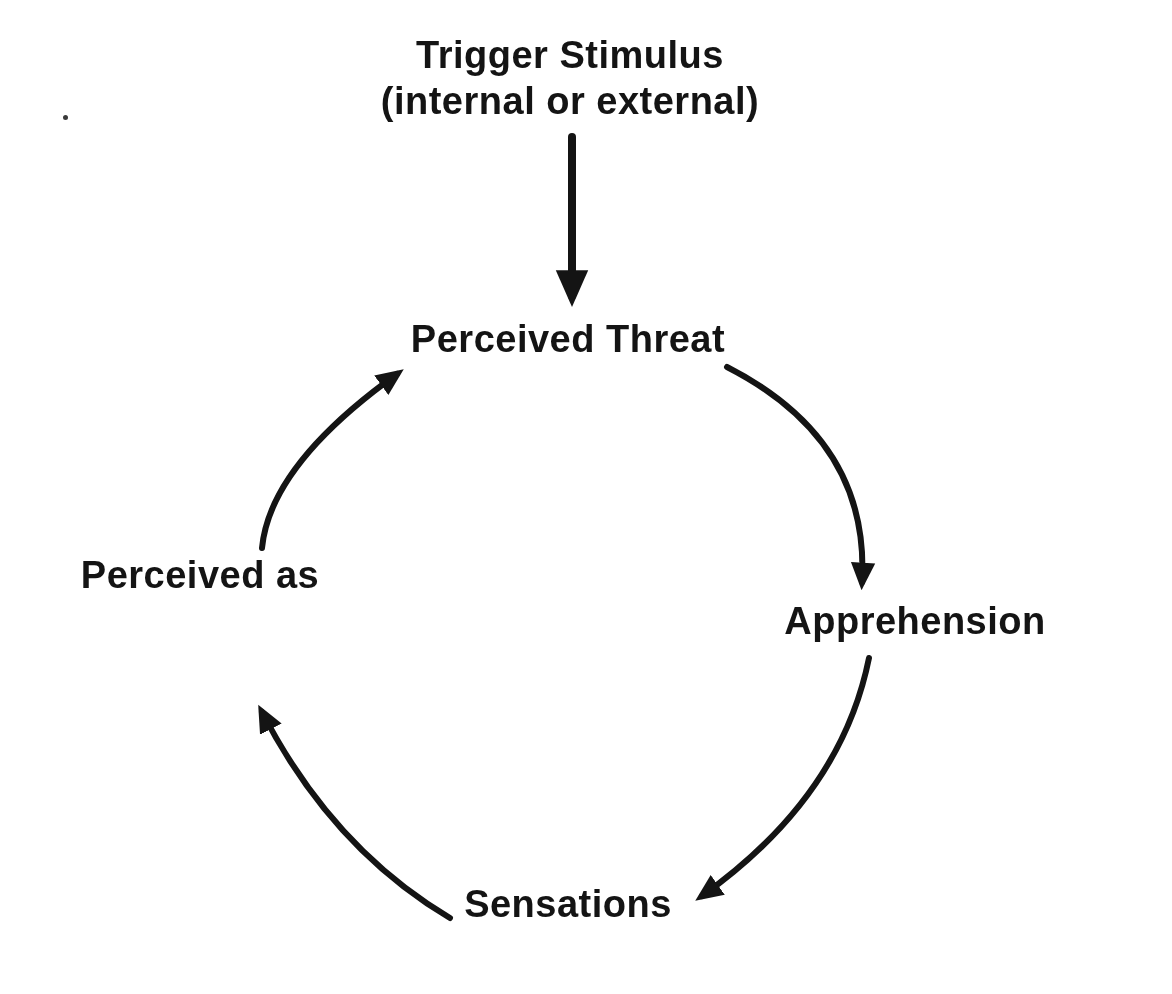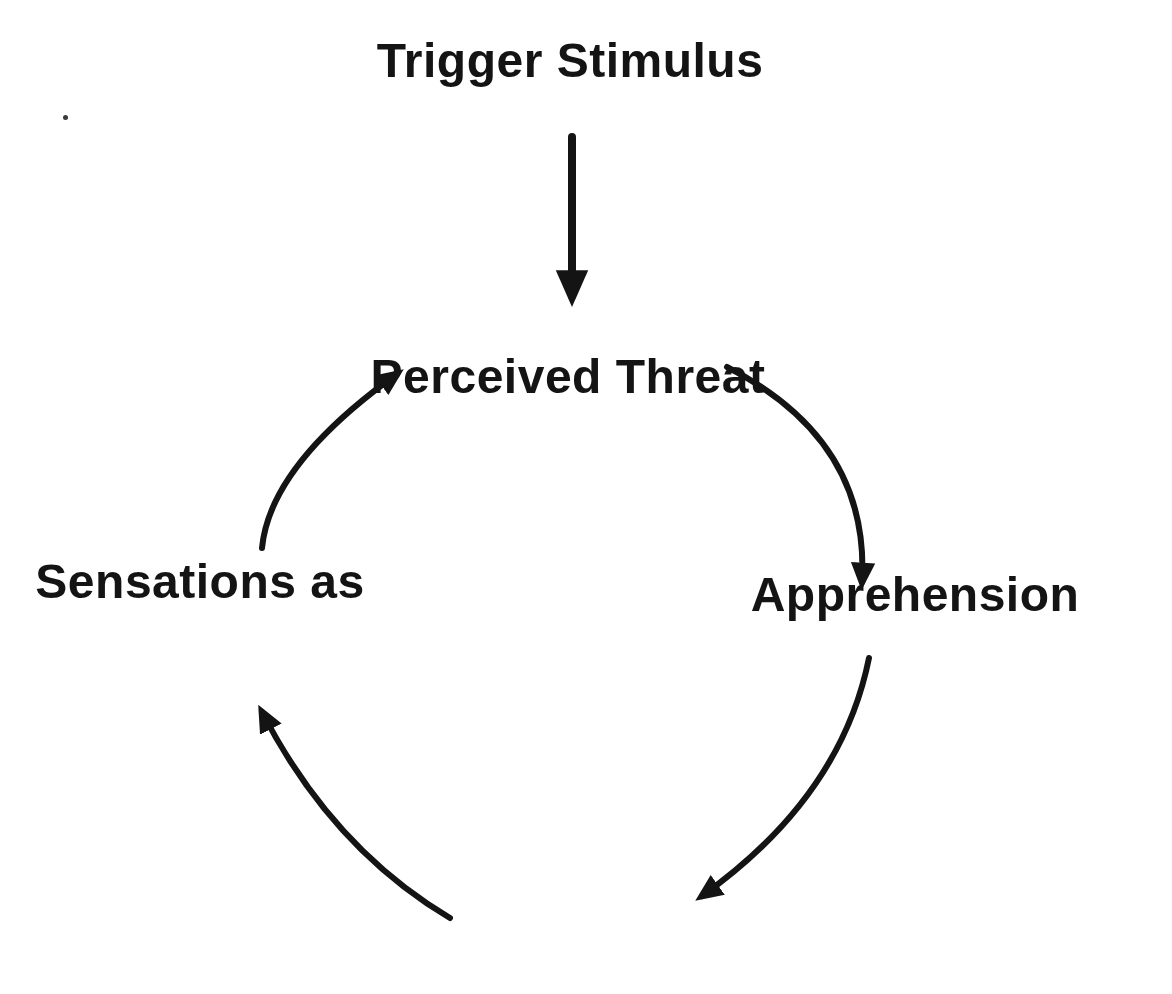--- a/index.html
+++ b/index.html
@@ -25,33 +25,33 @@
   }
   .arrows-layer path.connector {
     fill: none;
     stroke: #141414;
     stroke-linecap: round;
   }
   .node-label {
     position: absolute;
     transform: translateX(-50%);
     text-align: center;
-    font-size: 48px;
+    font-size: 38px;
     font-weight: 700;
     letter-spacing: 0.5px;
     line-height: 1.22;
     white-space: nowrap;
     color: #141414;
   }
   .node-label .line {
     display: block;
   }
   .label-trigger        { left: 570px; top: 32px; }
-  .label-perceived      { left: 568px; top: 316px; margin-top: 32px; }
-  .label-apprehension   { left: 915px; top: 566px; }
+  .label-perceived      { left: 568px; top: 316px; }
+  .label-apprehension   { left: 915px; top: 598px; }
   .label-interpretation { left: 200px; top: 552px; line-height: 1.26; }
   .label-body           { left: 568px; top: 882px; line-height: 1.16; }
   .artifact-dot {
     position: absolute;
     left: 63px;
     top: 115px;
     width: 5px;
     height: 5px;
     border-radius: 50%;
     background: #3a3a3a;
@@ -77,30 +77,32 @@
 
     <path class="connector" d="M450,918 Q332,848 262,712" stroke-width="6" marker-end="url(#arrowhead)"></path>
 
     <path class="connector" d="M262,548 Q270,465 397,374" stroke-width="6" marker-end="url(#arrowhead)"></path>
   </svg>
 
   <div class="artifact-dot"></div>
 
   <div class="node-label label-trigger">
     <span class="line">Trigger Stimulus</span>
+    <span class="line">(internal or external)</span>
   </div>
 
   <div class="node-label label-perceived">
     <span class="line">Perceived Threat</span>
   </div>
 
   <div class="node-label label-apprehension">
     <span class="line">Apprehension</span>
   </div>
 
   <div class="node-label label-interpretation">
-    <span class="line">Sensations as</span>
+    <span class="line">Perceived as</span>
   </div>
 
   <div class="node-label label-body">
+    <span class="line">Sensations</span>
   </div>
 
 </div>
 
 </body></html>

